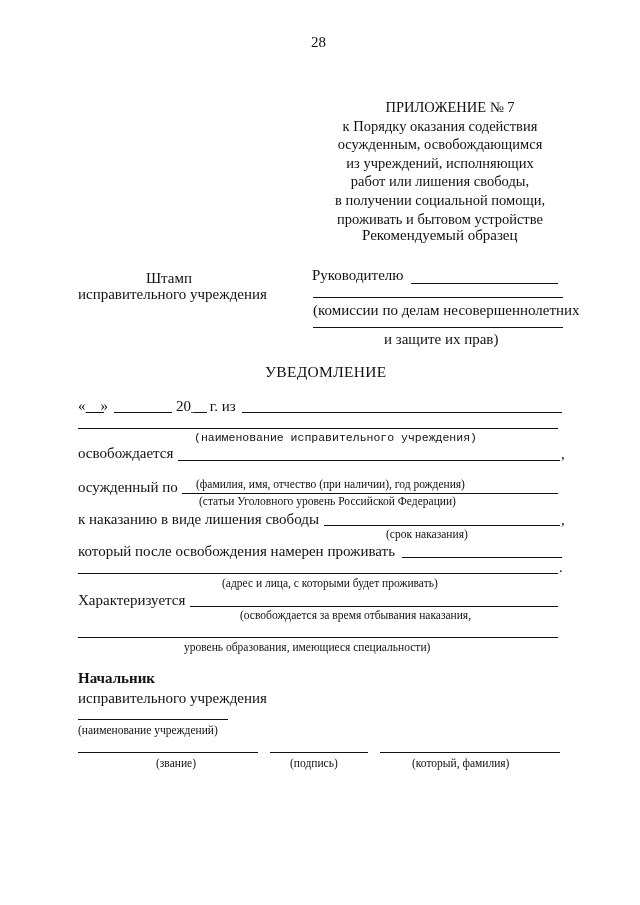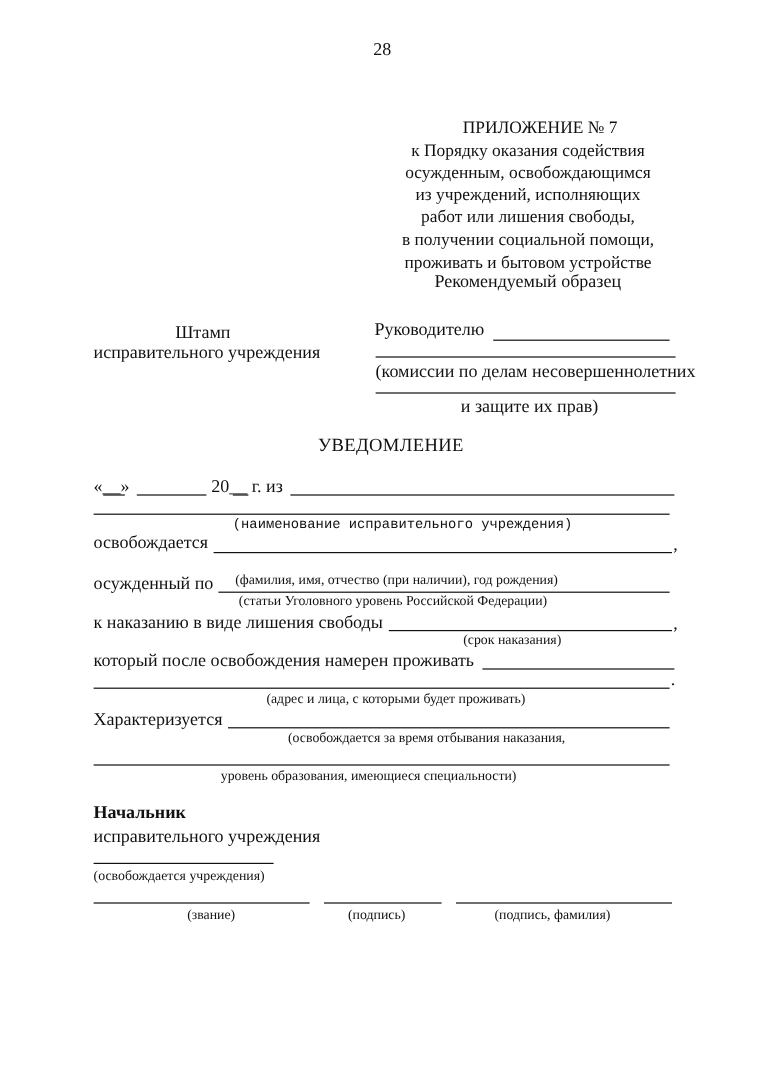--- a/index.html
+++ b/index.html
@@ -78,20 +78,20 @@
 
 <div class="abs body" style="left:78px; top:592px;">Характеризуется</div>
 <div class="line" style="left:190px; top:606px; width:368px;"></div>
 <div class="abs small" style="left:240px; top:609px;">(освобождается за время отбывания наказания,</div>
 <div class="line" style="left:78px; top:637px; width:480px;"></div>
 <div class="abs small" style="left:184px; top:641px;">уровень образования, имеющиеся специальности)</div>
 
 <div class="abs body" style="left:78px; top:670px;font-weight:bold;">Начальник</div>
 <div class="abs body" style="left:78px; top:690px;">исправительного учреждения</div>
 <div class="line" style="left:78px; top:719px; width:150px;"></div>
-<div class="abs small" style="left:78px; top:724px;">(освобождается учреждения)</div>
+<div class="abs small" style="left:78px; top:724px;">(наименование учреждений)</div>
 
 <div class="line" style="left:78px; top:752px; width:180px;"></div>
 <div class="abs small" style="left:133px; top:757px;padding-left:23px;">(звание)</div>
 <div class="line" style="left:270px; top:752px; width:98px;"></div>
 <div class="abs small" style="left:290px; top:757px;">(подпись)</div>
 <div class="line" style="left:380px; top:752px; width:180px;"></div>
-<div class="abs small" style="left:412px; top:757px;">(подпись, фамилия)</div>
+<div class="abs small" style="left:412px; top:757px;">(который, фамилия)</div>
 
 </body></html>

